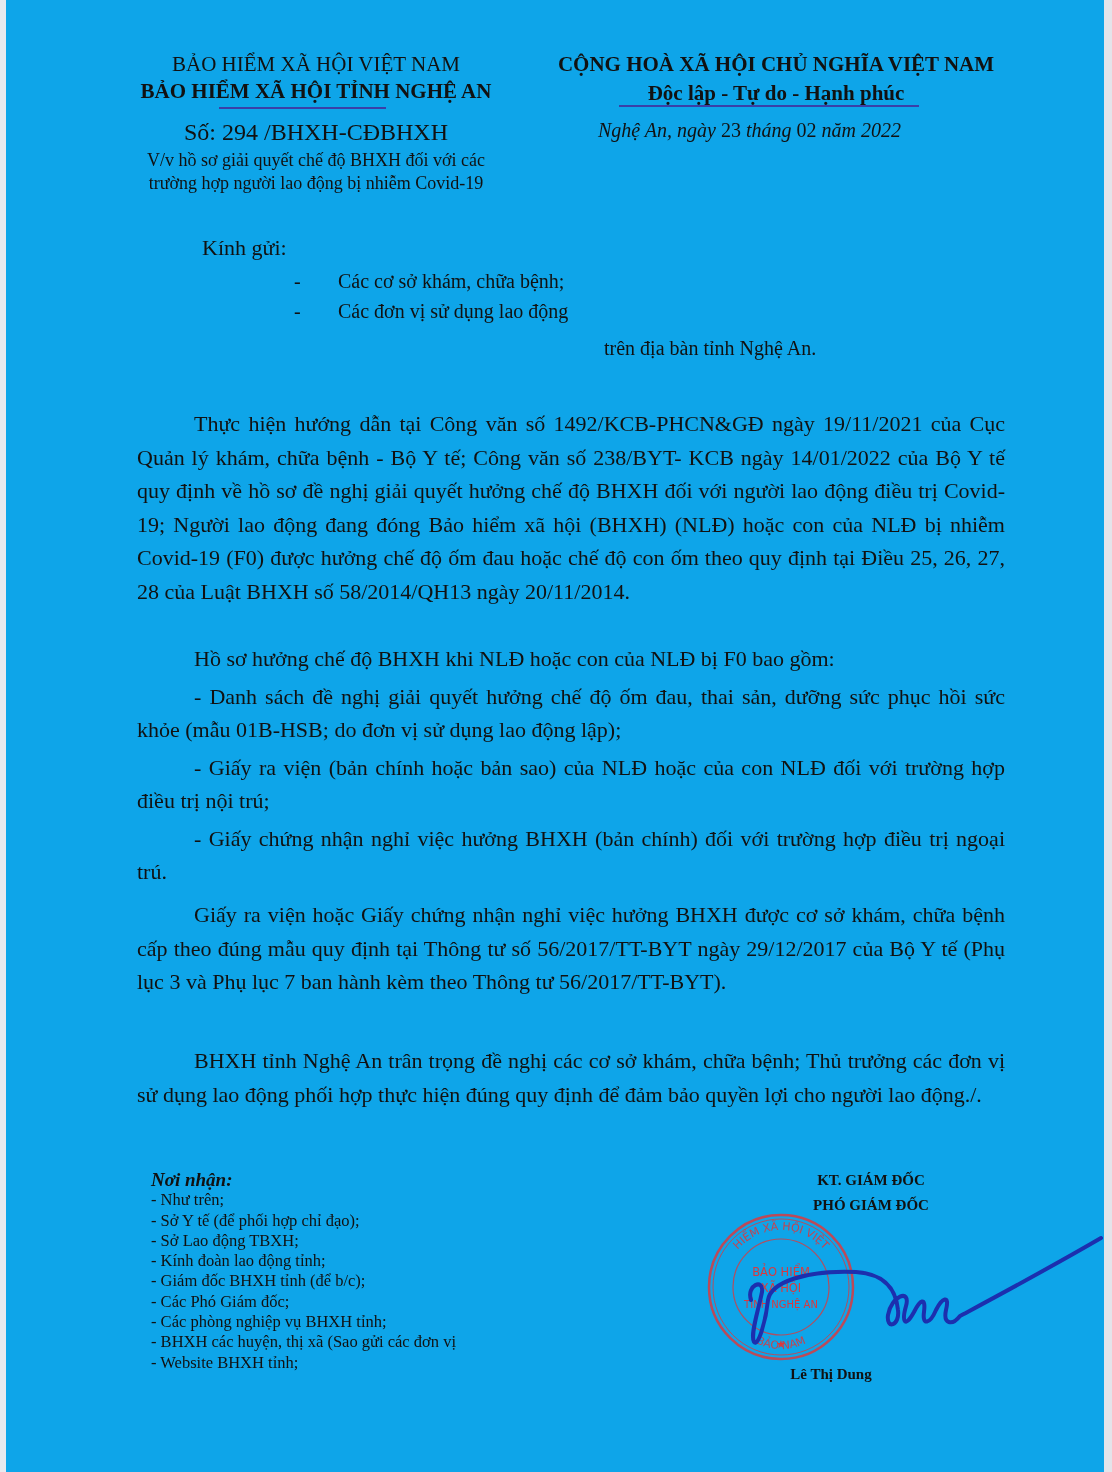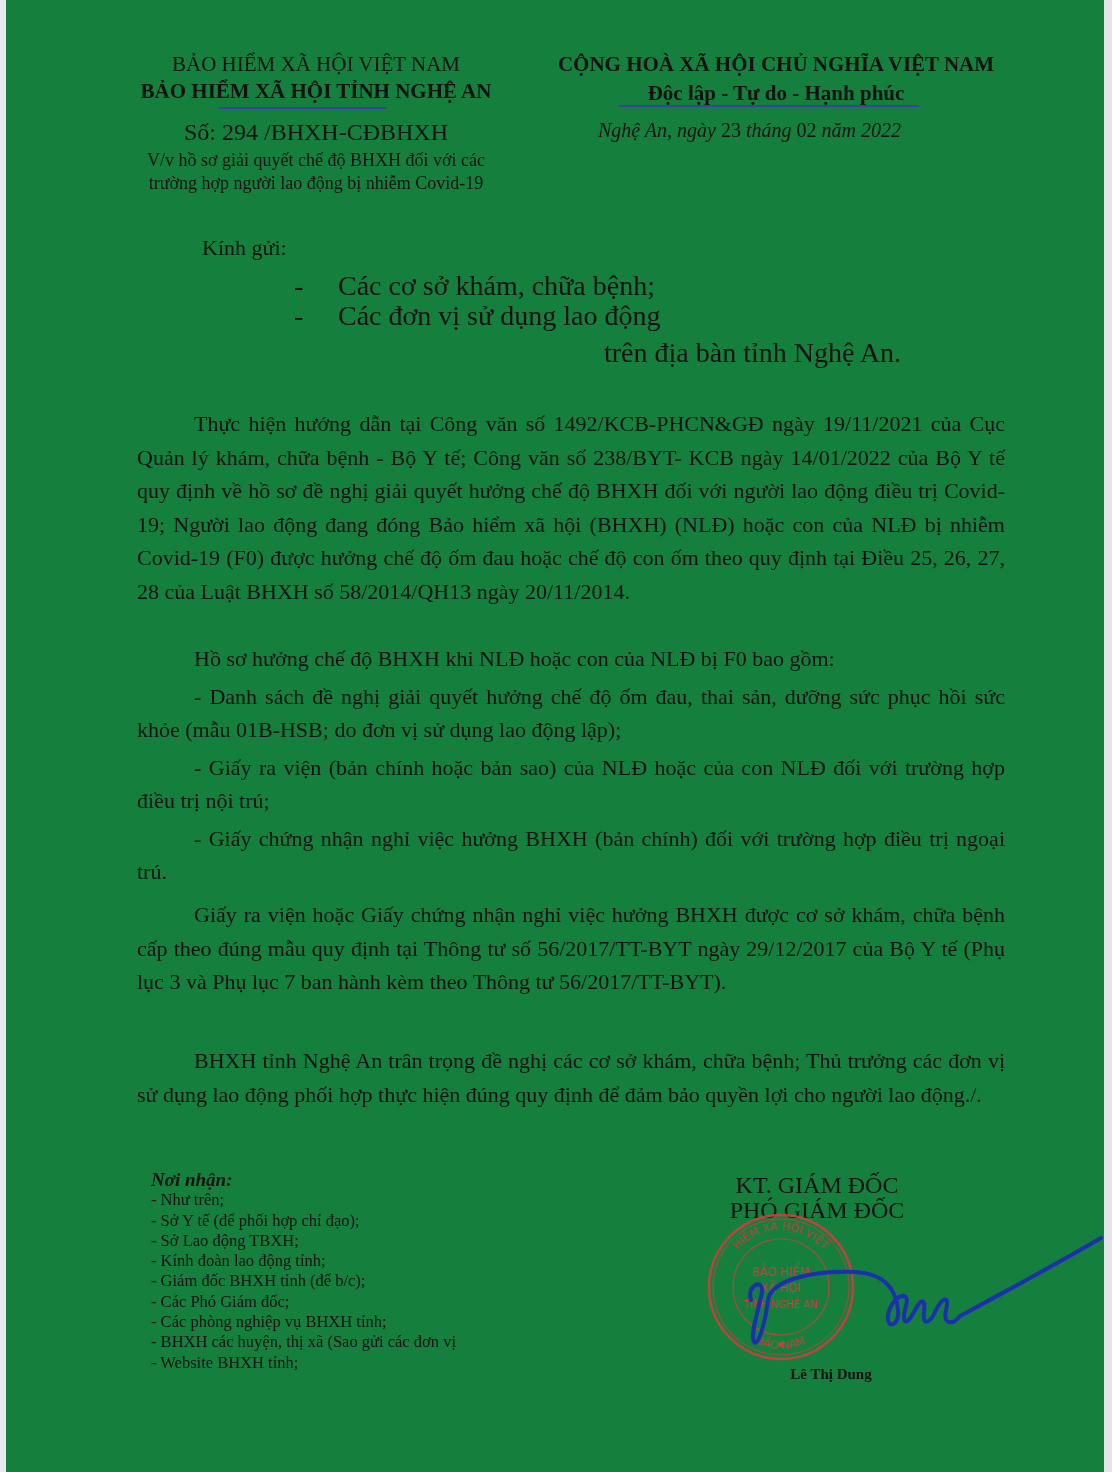--- a/index.html
+++ b/index.html
@@ -4,21 +4,21 @@
   <style>
     html, body { margin: 0; padding: 0; }
     body {
       width: 1112px; height: 1472px; overflow: hidden;
       background: #e9e9ee;
       font-family: "Liberation Serif", "DejaVu Serif", serif;
       color: #111;
     }
     .page {
       position: absolute; left: 6px; top: 0; width: 1098px; height: 1472px;
-      background: #15803d;
+      background: #0ea5e9;
     }
     .abs { position: absolute; white-space: nowrap; }
 
     
     .hl { left: 100px; width: 420px; text-align: center; }
     .hl1 { top: 52px; font-size: 21px; }
     .hl2 { top: 79px; font-size: 21px; font-weight: bold; text-align: center; }
     .hl-rule { position: absolute; left: 213px; top: 107px; width: 167px; height: 2px; background: #3a3fa8; }
     .hl3 { top: 119px; font-size: 24px; }
     .hl4 { top: 149px; font-size: 18px; line-height: 23px; }
@@ -26,21 +26,21 @@
     
     .hr { left: 520px; width: 500px; text-align: center; }
     .hr1 { top: 52px; font-size: 21px; font-weight: bold; }
     .hr2 { top: 81px; font-size: 21px; font-weight: bold; }
     .hr-rule { position: absolute; left: 613px; top: 105px; width: 300px; height: 2px; background: #3a3fa8; }
     .hr3 { top: 119px; left: 592px; font-size: 20px; font-style: italic; }
     .hr3 .up { font-style: normal; }
 
     
     .kg { left: 196px; top: 235px; font-size: 22px; }
-    .rc { font-size: 28px; }
+    .rc { font-size: 20px; }
     .rc .dash { display: inline-block; width: 44px; }
     .rc1 { left: 288px; top: 270px; }
     .rc2 { left: 288px; top: 300px; }
     .rc3 { left: 598px; top: 337px; }
 
     
     .body {
       position: absolute; left: 131px; width: 868px;
       font-size: 22px; line-height: 33.5px; text-align: justify;
     }
@@ -48,21 +48,21 @@
     .b1 { top: 407px; }
     .b2 { top: 650px; }
     .b3 { top: 895px; }
     .b4 { top: 1043px; }
 
     
     .nn { position: absolute; left: 145px; top: 1170px; font-size: 16.5px; line-height: 20.3px; }
     .nn-title { font-weight: bold; font-style: italic; font-size: 19px; }
 
     
-    .sig { left: 676px; width: 270px; text-align: center; font-weight: normal; font-size: 24px; }
+    .sig { left: 730px; width: 270px; text-align: center; font-weight: bold; font-size: 15px; }
     .sig1 { top: 1172px; }
     .sig2 { top: 1197px; }
     .signer { left: 690px; width: 270px; top: 1366px; text-align: center; font-weight: bold; font-size: 15px; }
     .stamp { position: absolute; left: 700px; top: 1212px; width: 150px; height: 150px; }
     .signature { position: absolute; left: 740px; top: 1230px; width: 360px; height: 120px; }
 
     .edge-r { position: absolute; right: 0; top: 0; width: 8px; height: 1472px; background: #e4e4ea; }
   </style>
 </head>
 <body>

